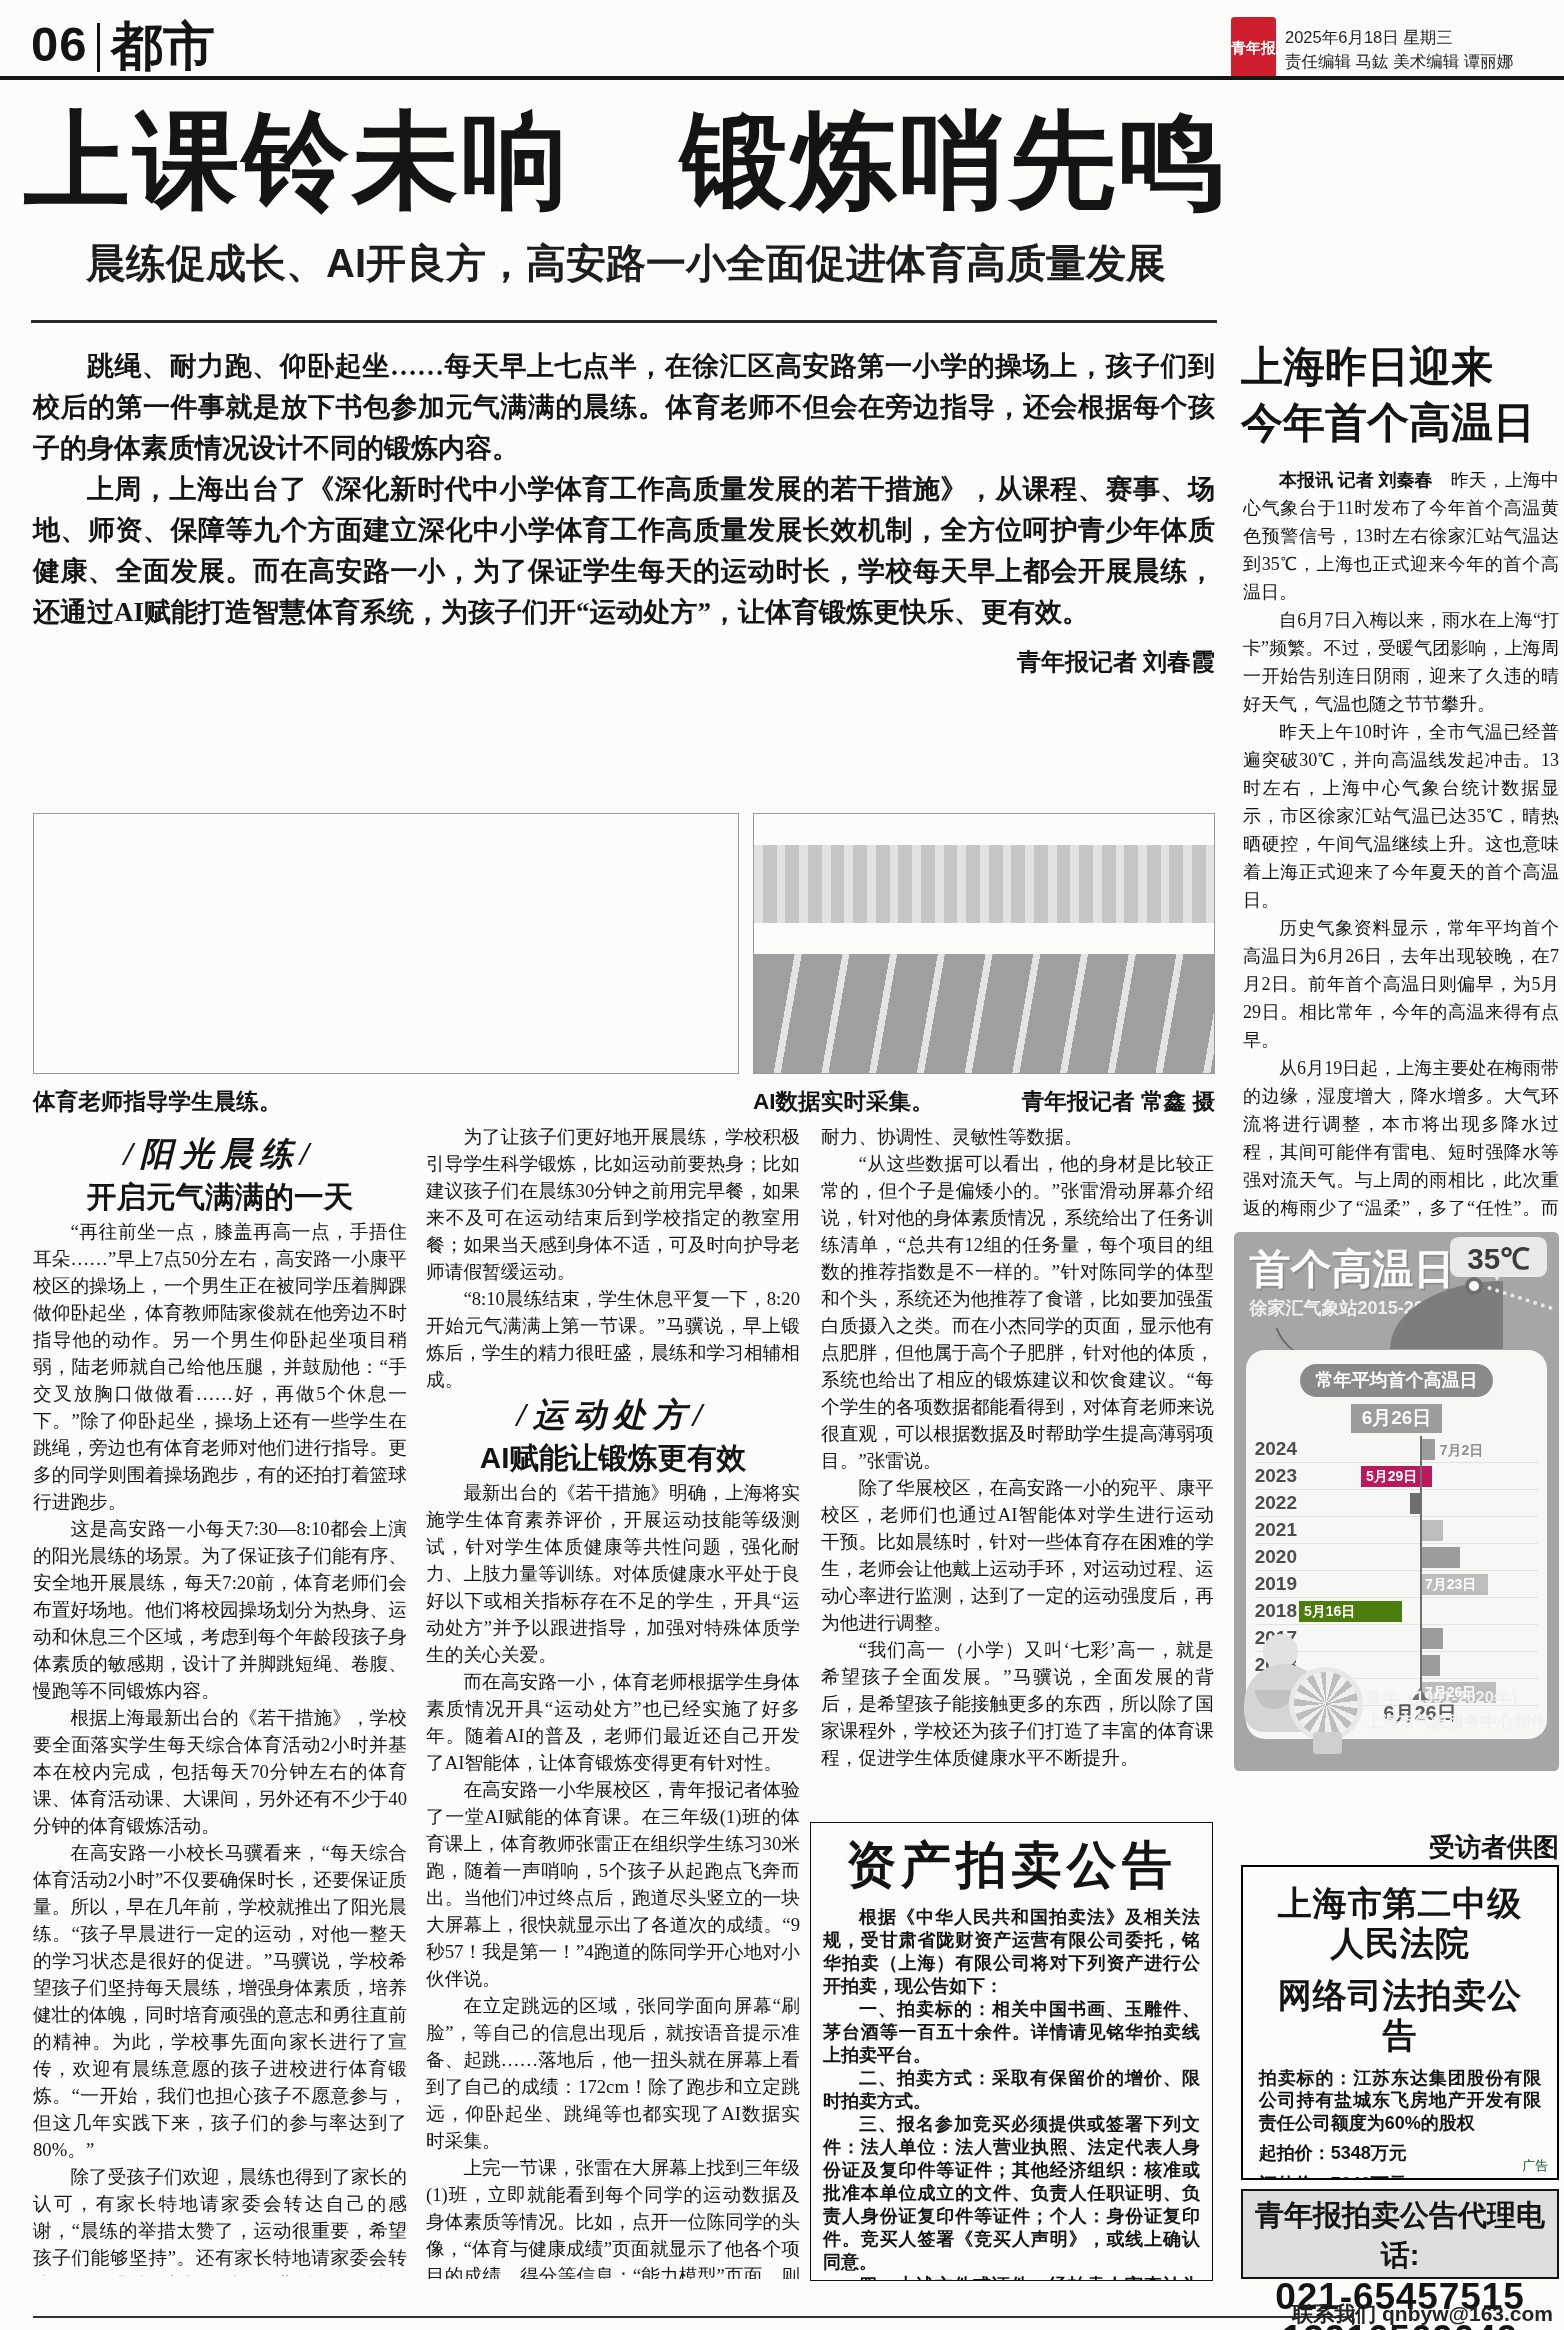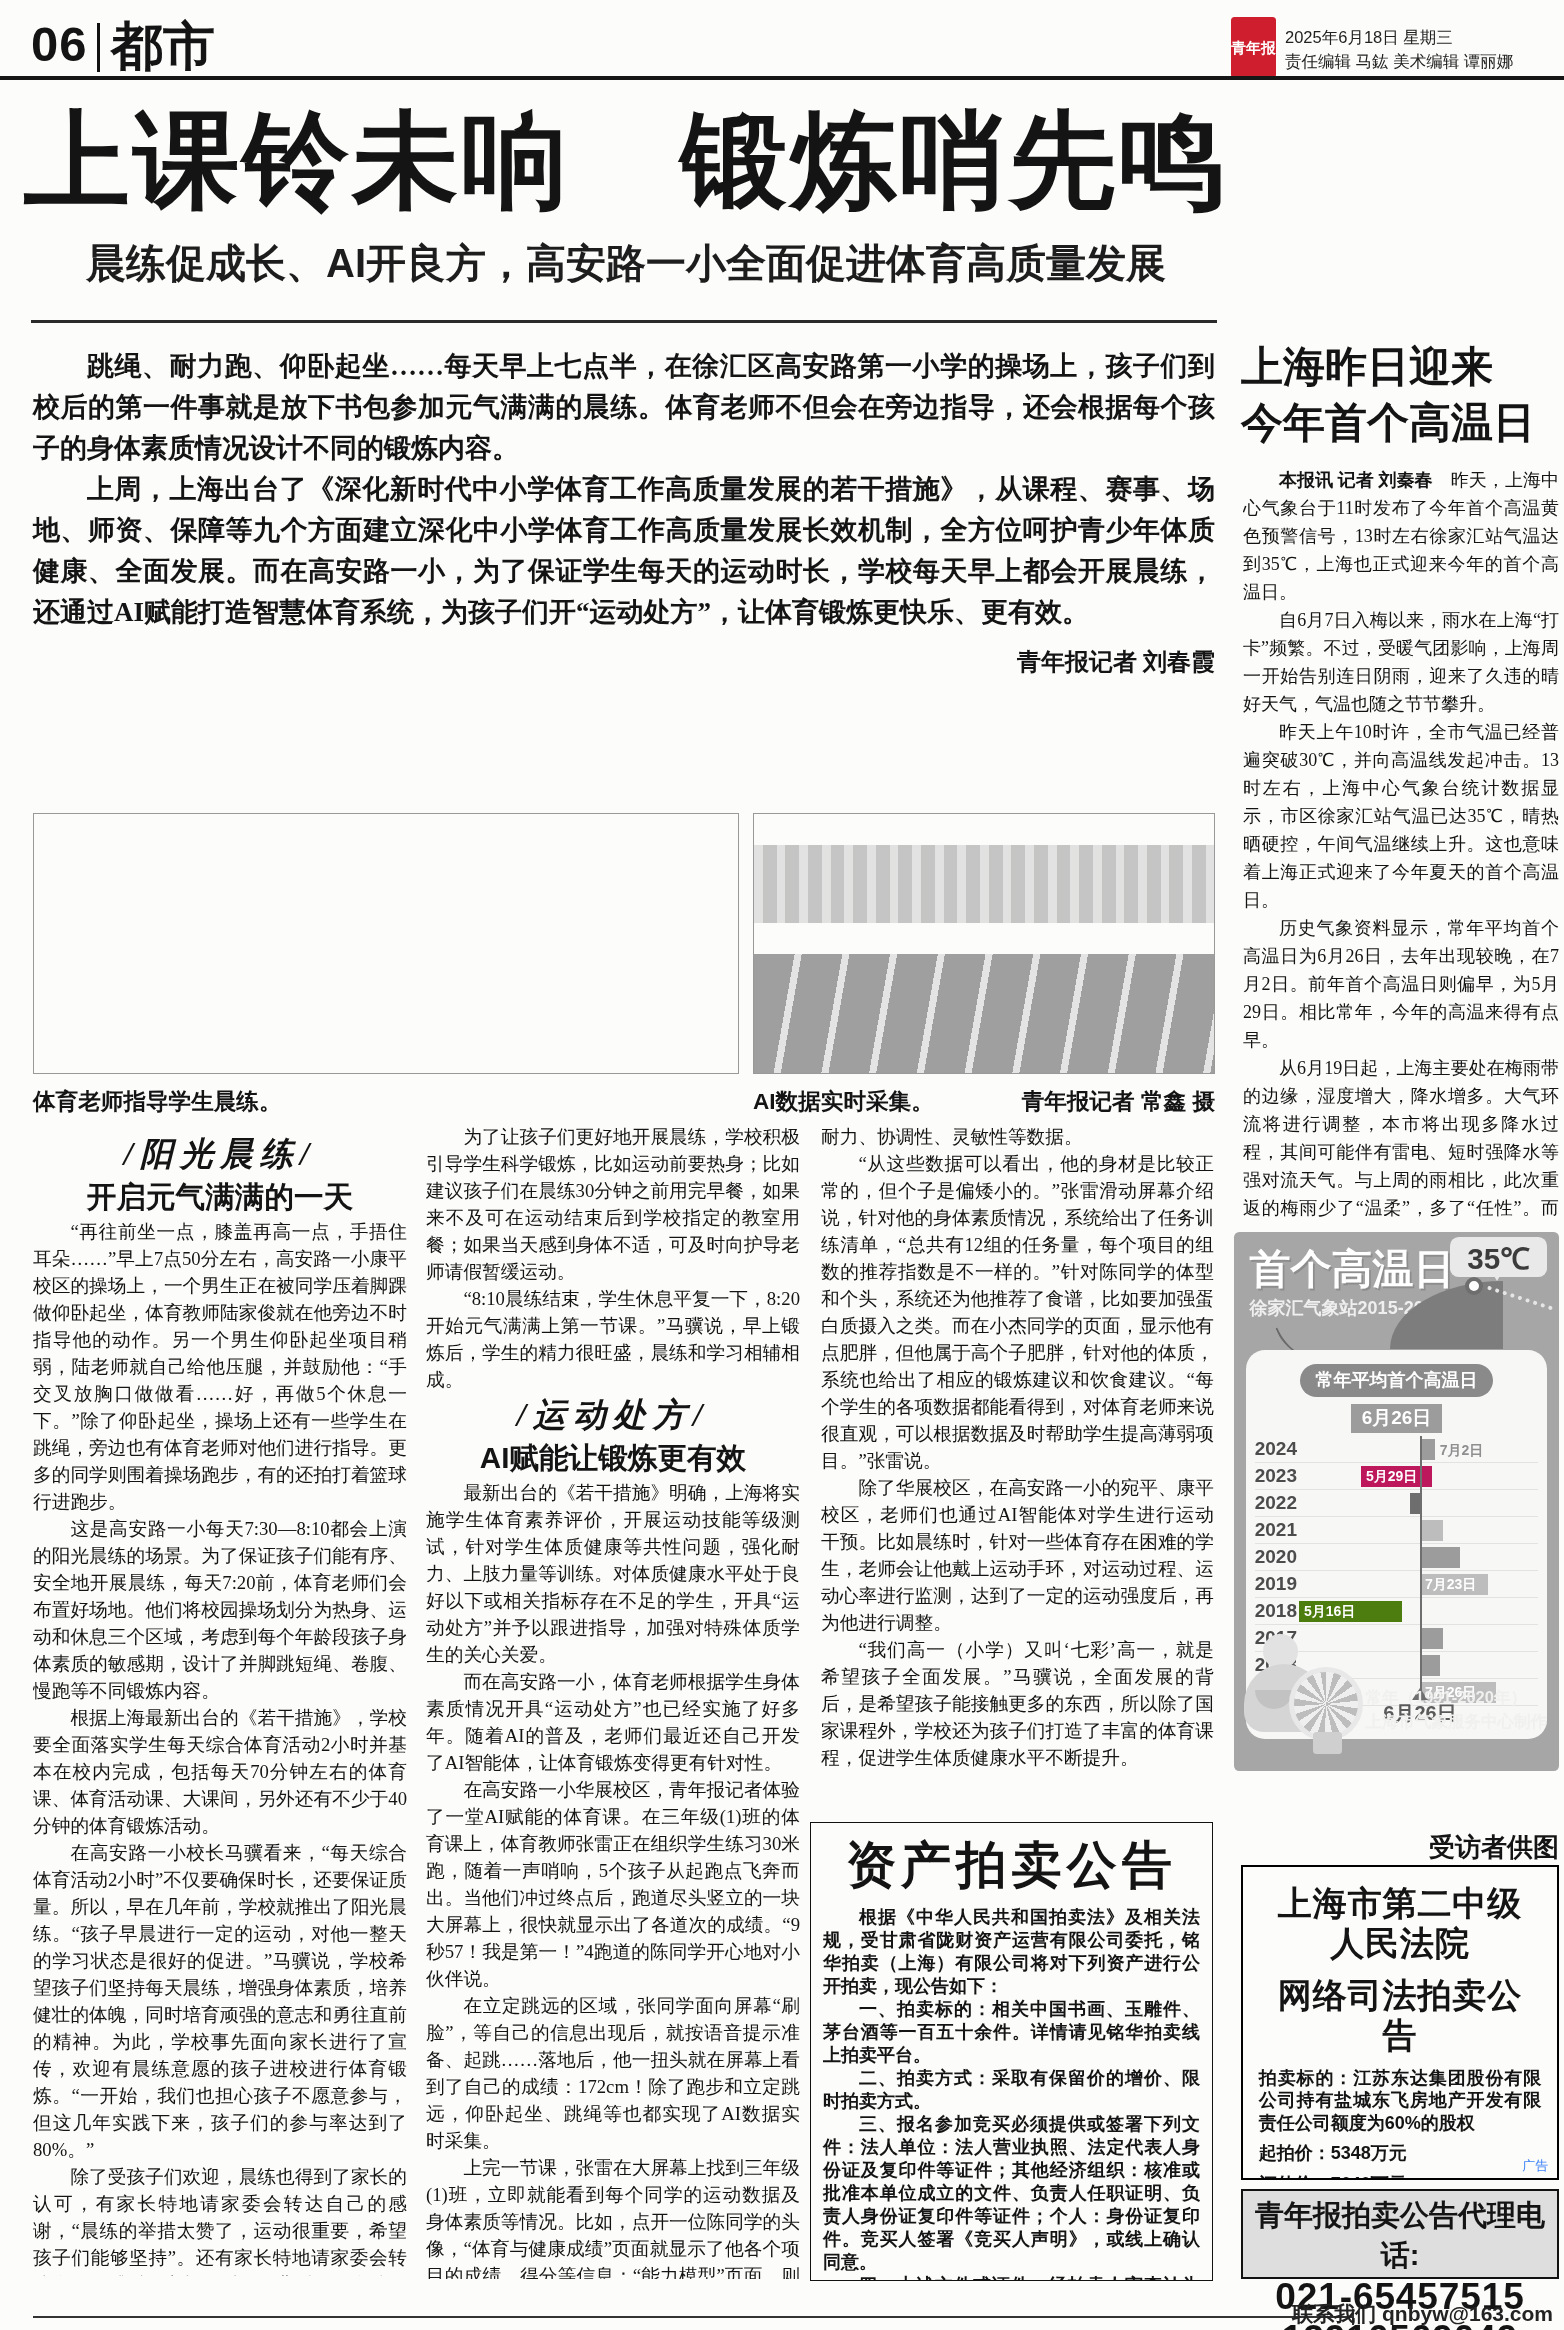--- a/index.html
+++ b/index.html
@@ -96,21 +96,21 @@
   .supplied{left:1241px;top:1830px;width:318px;text-align:right;font:bold 26px "Liberation Sans",sans-serif;}
   
   .asset{left:810px;top:1822px;width:403px;height:459px;border:1.7px solid #111;padding:7px 12px;
          box-sizing:border-box;overflow:hidden;font-weight:bold;}
   .asset h2{margin:1.7px 0 7px;text-align:center;font:bold 50px "Liberation Sans",sans-serif;letter-spacing:5.2px;}
   .asset p{margin:0;font-size:18px;line-height:23px;text-align:justify;text-indent:2em;}
   .court{left:1241px;top:1865px;width:318px;height:315px;border:2.6px solid #000;padding:3.5px 7.8px;
          box-sizing:border-box;overflow:hidden;}
   .court h2{margin:12px;text-align:center;font:bold 34px "Liberation Sans",sans-serif;line-height:40px;letter-spacing:0.9px;}
   .court p{margin:8px;font:bold 18px "Liberation Sans",sans-serif;line-height:22.6px;text-align:justify;}
-  .ad-mark{position:absolute;right:8.7px;bottom:3.5px;font:13px "Liberation Sans",sans-serif;color:#3b82f6;}
+  .ad-mark{position:absolute;right:8.7px;bottom:3.5px;font:13px "Liberation Sans",sans-serif;color:#14532d;}
   .phonebox{left:1241px;top:2189px;width:318px;height:90px;border:2.6px solid #111;background:#dedede;
             box-sizing:border-box;text-align:center;padding-top:5.2px;}
   .phonebox .l1{font:bold 29px "Liberation Sans",sans-serif;}
   .phonebox .l2{font:bold 37px "Liberation Sans",sans-serif;letter-spacing:0.9px;}
   
   .foot-rule{left:33px;top:2316px;width:1321px;height:1.7px;background:#333;}
   .foot-tick{left:1352px;top:2309px;width:1.7px;height:15.6px;background:#333;}
   .foot-text{right:12px;top:2300px;font:bold 21px "Liberation Sans",sans-serif;color:#222;}
 </style>
 </head>

